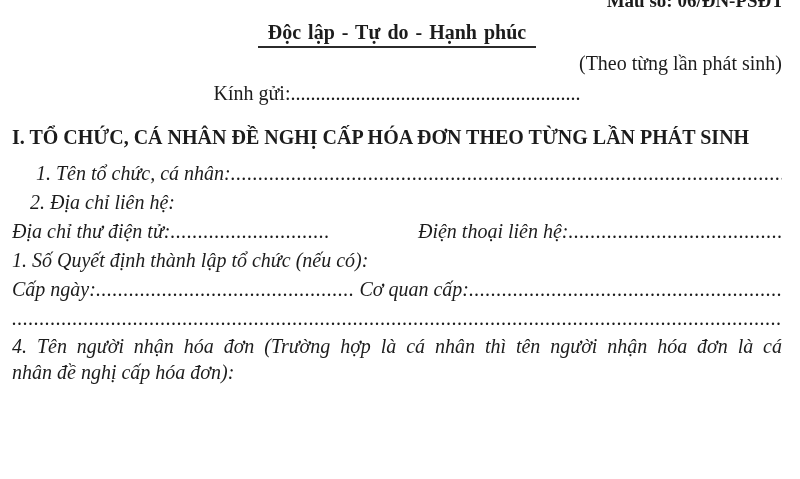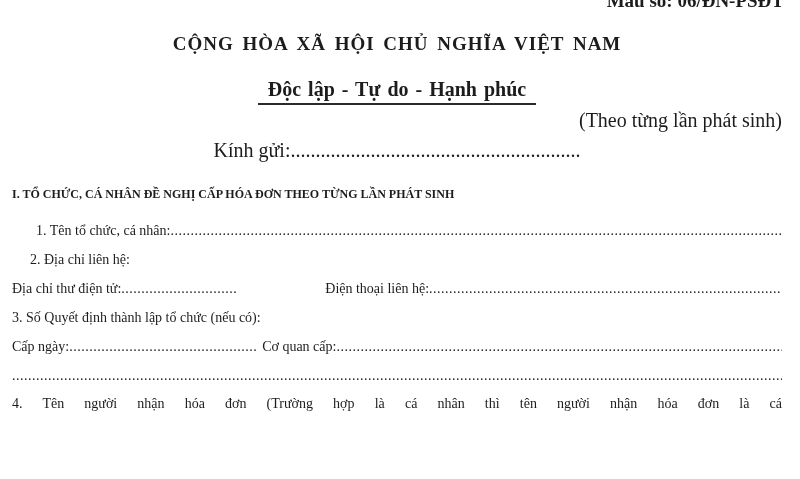--- a/index.html
+++ b/index.html
@@ -68,34 +68,35 @@
   }
   .recipient-line {
     margin-top: 4px;
     text-align: center;
     font-size: 20px;
     line-height: 26px;
     white-space: nowrap;
   }
   .section-heading {
     margin-top: 18px;
-    font-size: 12px;
+    font-size: 20px;
     font-weight: bold;
     line-height: 27px;
   }
   .heading-l1 {
     text-indent: 28px;
     white-space: nowrap;
     text-align: justify;
     text-align-last: justify;
     overflow: hidden;
   }
   .body-block {
     margin-top: 8px;
-    font-size: 14px;
+    font-size: 20px;
+    font-style: italic;
   }
   .row {
     display: flex;
     align-items: baseline;
     height: 29px;
     line-height: 29px;
     white-space: nowrap;
     overflow: hidden;
   }
   .indent1 { padding-left: 24px; }
@@ -132,21 +133,20 @@
 </style>
 </head>
 <body>
 
 <div class="page">
 
   <div class="form-number">Mẫu số: 06/ĐN-PSĐT</div>
 
   <div class="inner">
 
-    <div class="country-line">CỘNG HÒA XÃ HỘI CHỦ NGHĨA VIỆT NAM</div>
 
     <div class="motto-wrap">
       <span class="motto-line">Độc lập - Tự do - Hạnh phúc</span>
     </div>
 
 
     <div class="form-subtitle">(Theo từng lần phát sinh)</div>
 
     <div class="recipient-line"><span>Kính gửi:</span><span>..........................................................</span></div>
 
@@ -168,33 +168,34 @@
 
       <div class="row">
         <span class="lbl">Địa chỉ thư điện tử:</span>
         <span class="dots-fixed">.............................</span>
         <span class="gap-col"></span>
         <span class="lbl">Điện thoại liên hệ:</span>
         <span class="dots-fill">................................................................................................................................................................................................................................................................</span>
       </div>
 
       <div class="row">
-        <span class="lbl">3. Số Quyết định thành lập tổ chức (nếu có):</span>
+        <span class="lbl">1. Số Quyết định thành lập tổ chức (nếu có):</span>
       </div>
 
       <div class="row">
         <span class="lbl">Cấp ngày:</span>
         <span class="dots-fixed">...............................................</span>
         <span class="lbl sp4">Cơ quan cấp:</span>
         <span class="dots-fill">................................................................................................................................................................................................................................................................</span>
       </div>
 
       <div class="row">
         <span class="dots-fill">................................................................................................................................................................................................................................................................</span>
       </div>
 
       <div>
         <span class="justify-line">4. Tên người nhận hóa đơn (Trường hợp là cá nhân thì tên người nhận hóa đơn là cá</span>
+        <span class="cut-line">nhân đề nghị cấp hóa đơn):</span>
       </div>
 
     </div>
   </div>
 </div>
 
 </body></html>

